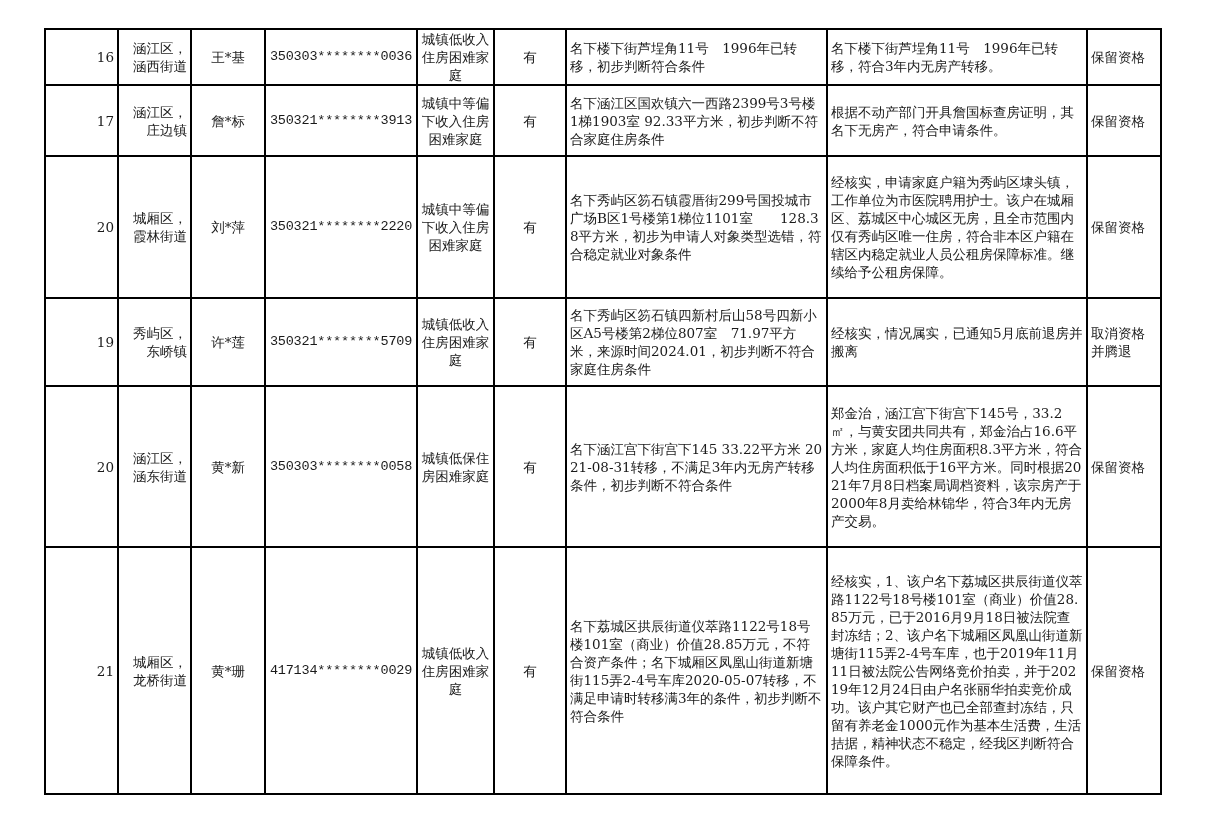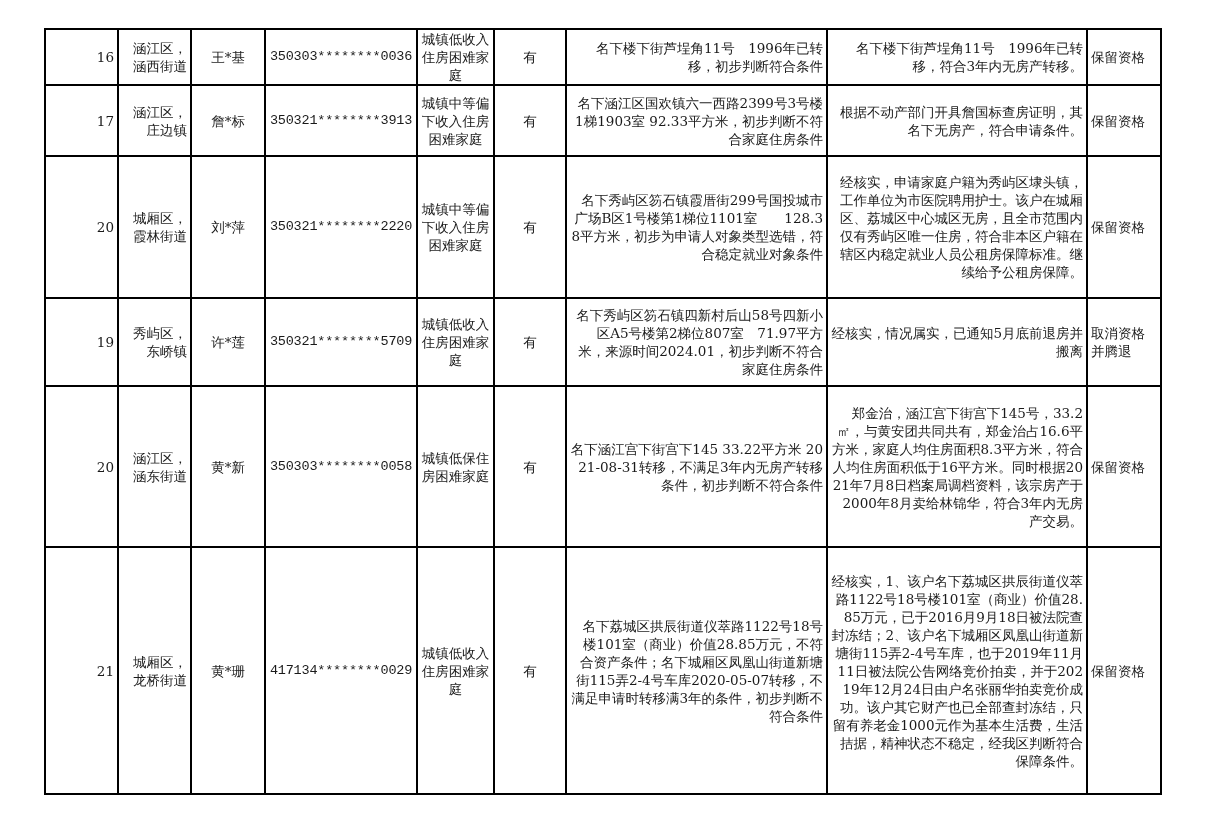--- a/index.html
+++ b/index.html
@@ -31,22 +31,22 @@
       vertical-align: middle;
       overflow: hidden;
       word-break: break-all;
     }
     td.c-no { text-align: right; font-size: 15px; }
     td.c-area { text-align: right; padding-left: 4px; }
     td.c-name { text-align: center; }
     td.c-id { text-align: center; font-size: 13px; letter-spacing: -0.2px; font-family: Liberation Mono, monospace; }
     td.c-type { text-align: center; padding: 0 6px; line-height: 17px; }
     td.c-has { text-align: center; }
-    td.c-init { text-align: right; padding-left: 4px; border-radius: 22px; }
-    td.c-verify { text-align: right; padding-left: 4px; }
+    td.c-init { text-align: left; padding-left: 4px; border-radius: 22px; }
+    td.c-verify { text-align: left; padding-left: 4px; }
     td.c-result { text-align: left; padding-left: 3px; }
   </style>
 </head>
 <body>
 
 <table class="roster">
   <colgroup>
     <col style="width:73px">
     <col style="width:73px">
     <col style="width:74px">

